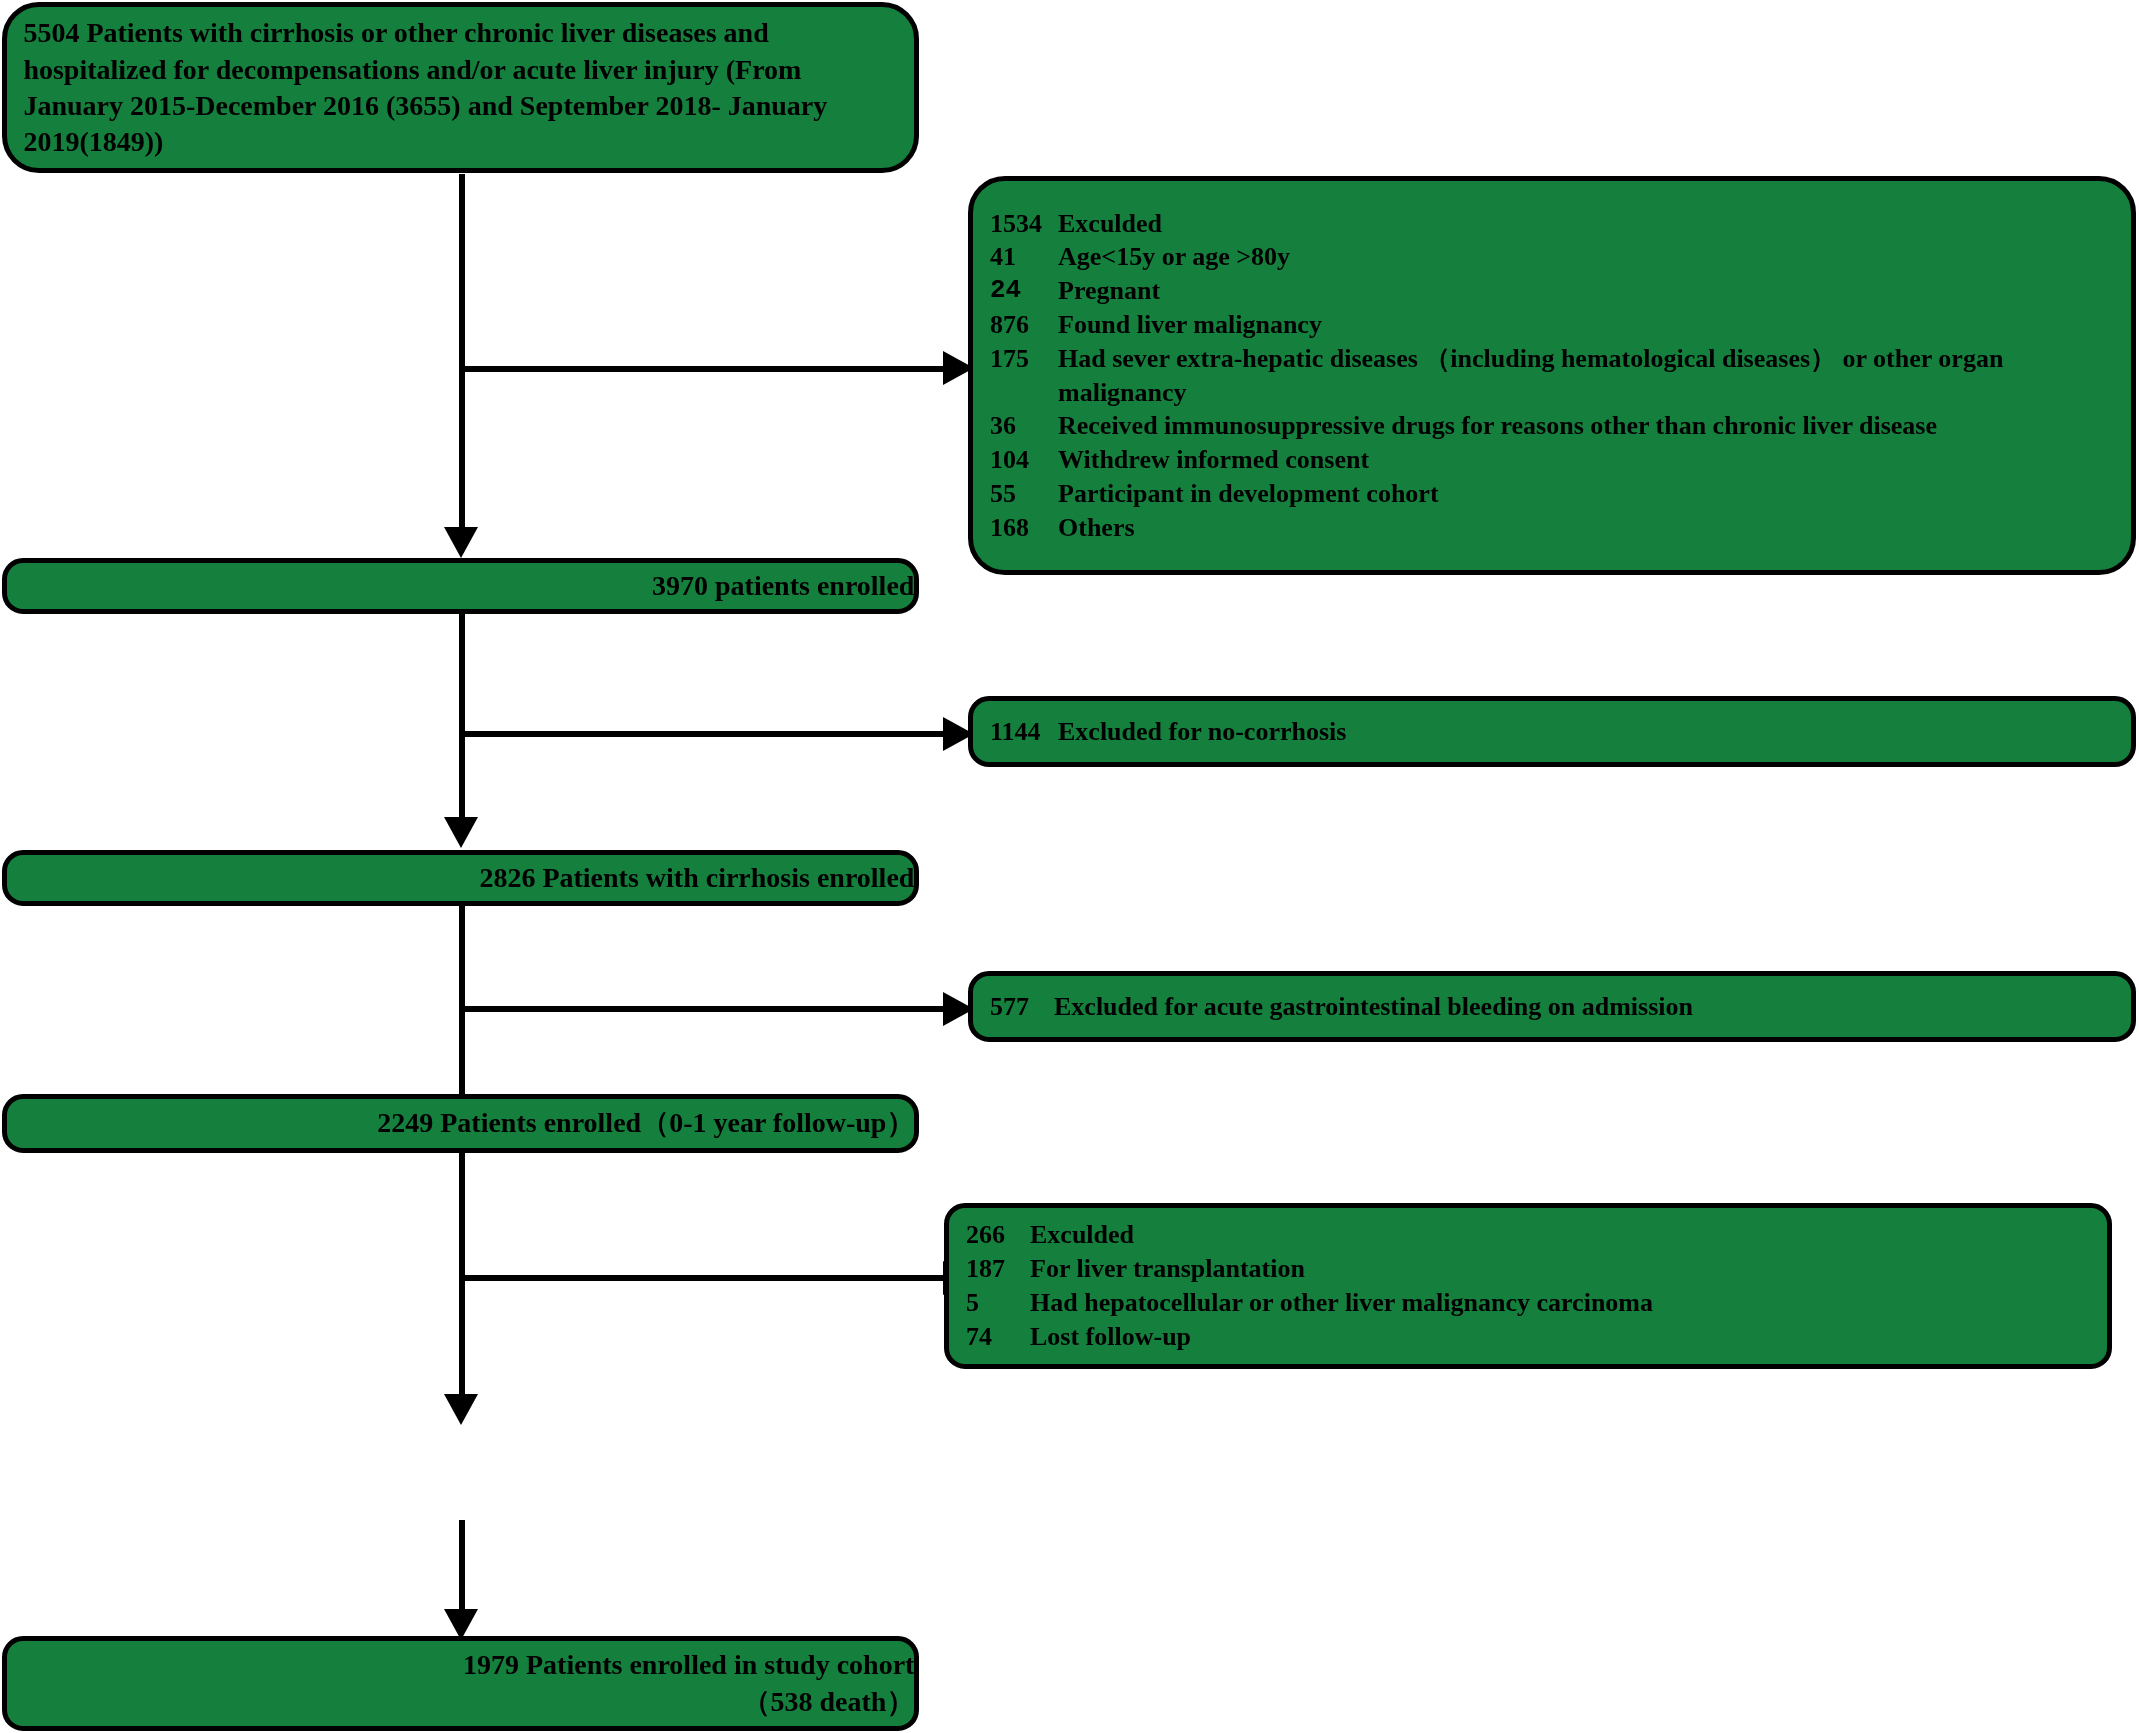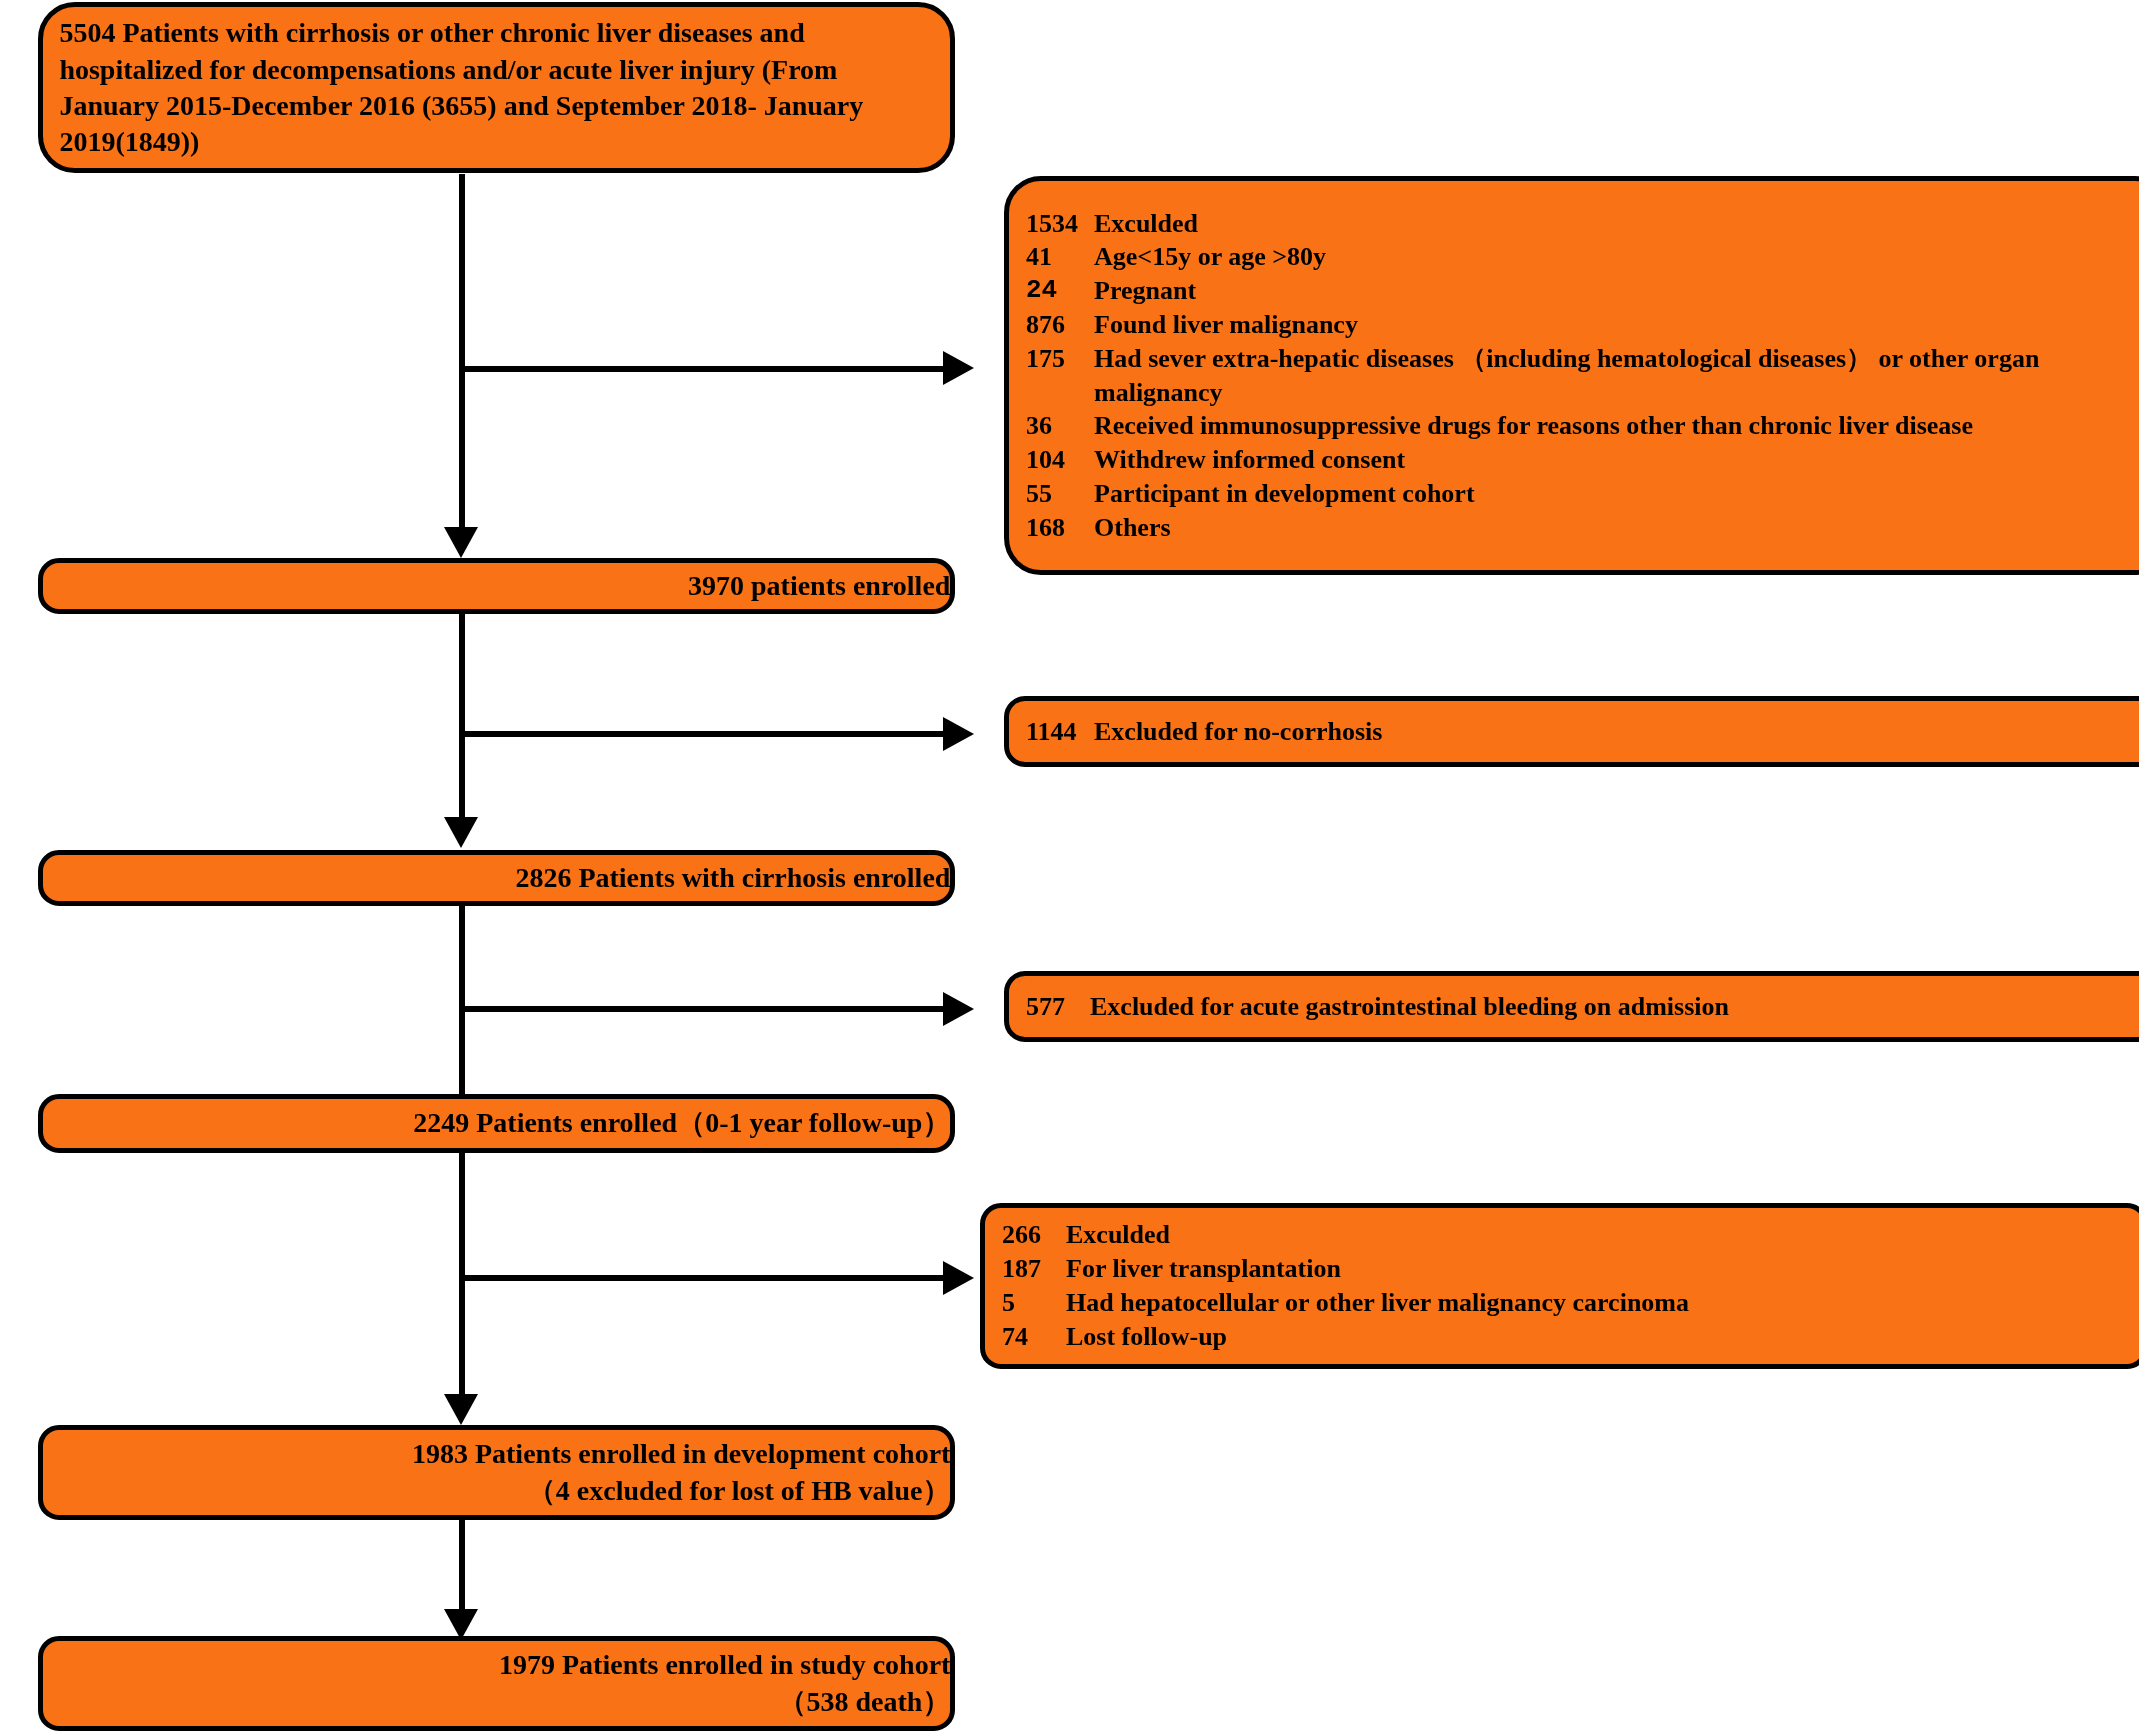--- a/index.html
+++ b/index.html
@@ -16,27 +16,26 @@
     width: 2140px;
     height: 1734px;
     background: #ffffff;
     overflow: hidden;
   }
 
   
   .node {
     position: absolute;
     box-sizing: border-box;
-    background: #f97316;
+    background: #15803d;
     border: 5.5px solid #000000;
     border-radius: 21px;
     font-weight: bold;
     line-height: 1.30;
     z-index: 3;
-    margin-left: 36px;
   }
   .node.rounded-lg { border-radius: 37px; }
 
   .node.centered {
     display: flex;
     flex-direction: column;
     align-items: flex-end;
     justify-content: center;
     text-align: center;
   }
@@ -229,24 +228,20 @@
       <span class="exnum" style="width:64px;">5</span>
       <span class="extext">Had hepatocellular or other liver malignancy carcinoma</span>
     </div>
 
     <div class="exrow">
       <span class="exnum" style="width:64px;">74</span>
       <span class="extext">Lost follow-up</span>
     </div>
   </div>
 
-  <div class="node centered" id="n5" style="left:2.4px; top:1425px; width:917px; height:95px; font-size:28px;">
-    <span class="node-line">1983 Patients enrolled in development cohort</span>
-    <span class="node-line">（4 excluded for lost of HB value）</span>
-  </div>
 
   <div class="vline" style="left:459px; top:1520px; height:93px;"></div>
   <div class="arrow-down" style="left:444px; top:1609px;"></div>
 
   <div class="node centered" id="n6" style="left:2.4px; top:1636px; width:917px; height:95px; font-size:28px;">
     <span class="node-line">1979 Patients enrolled in study cohort</span>
     <span class="node-line">（538 death）</span>
   </div>
 
 </div>

